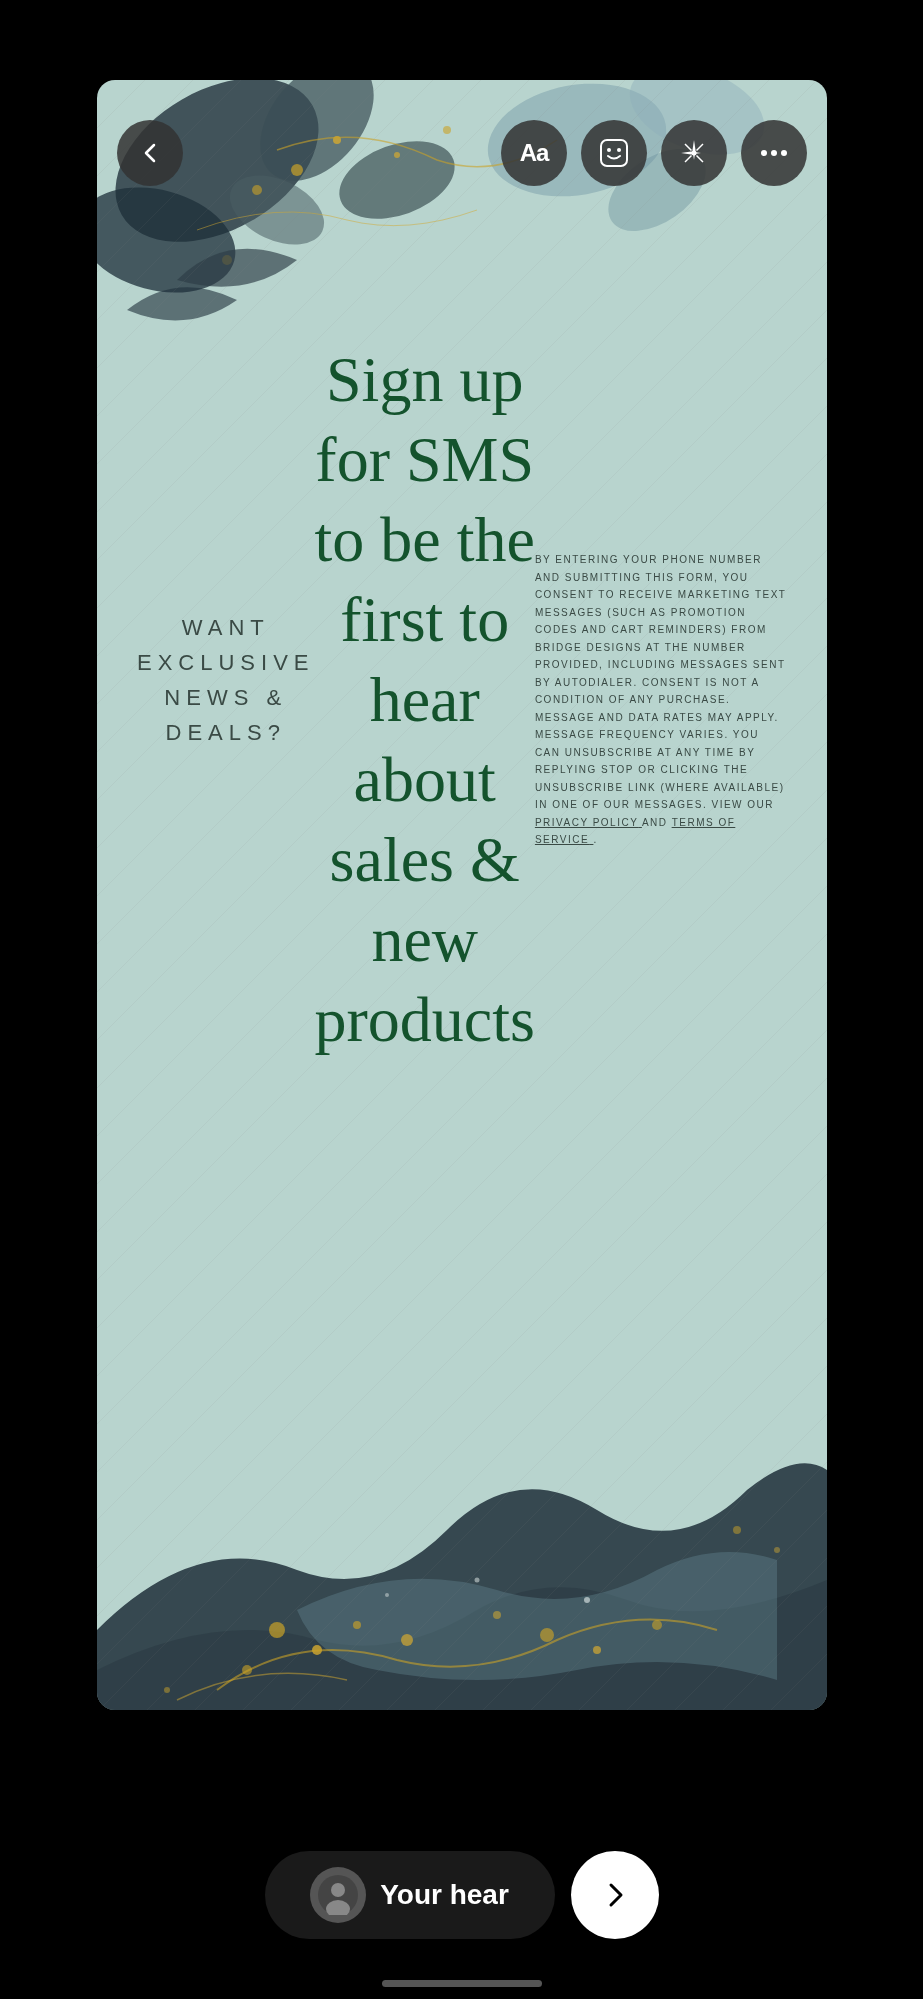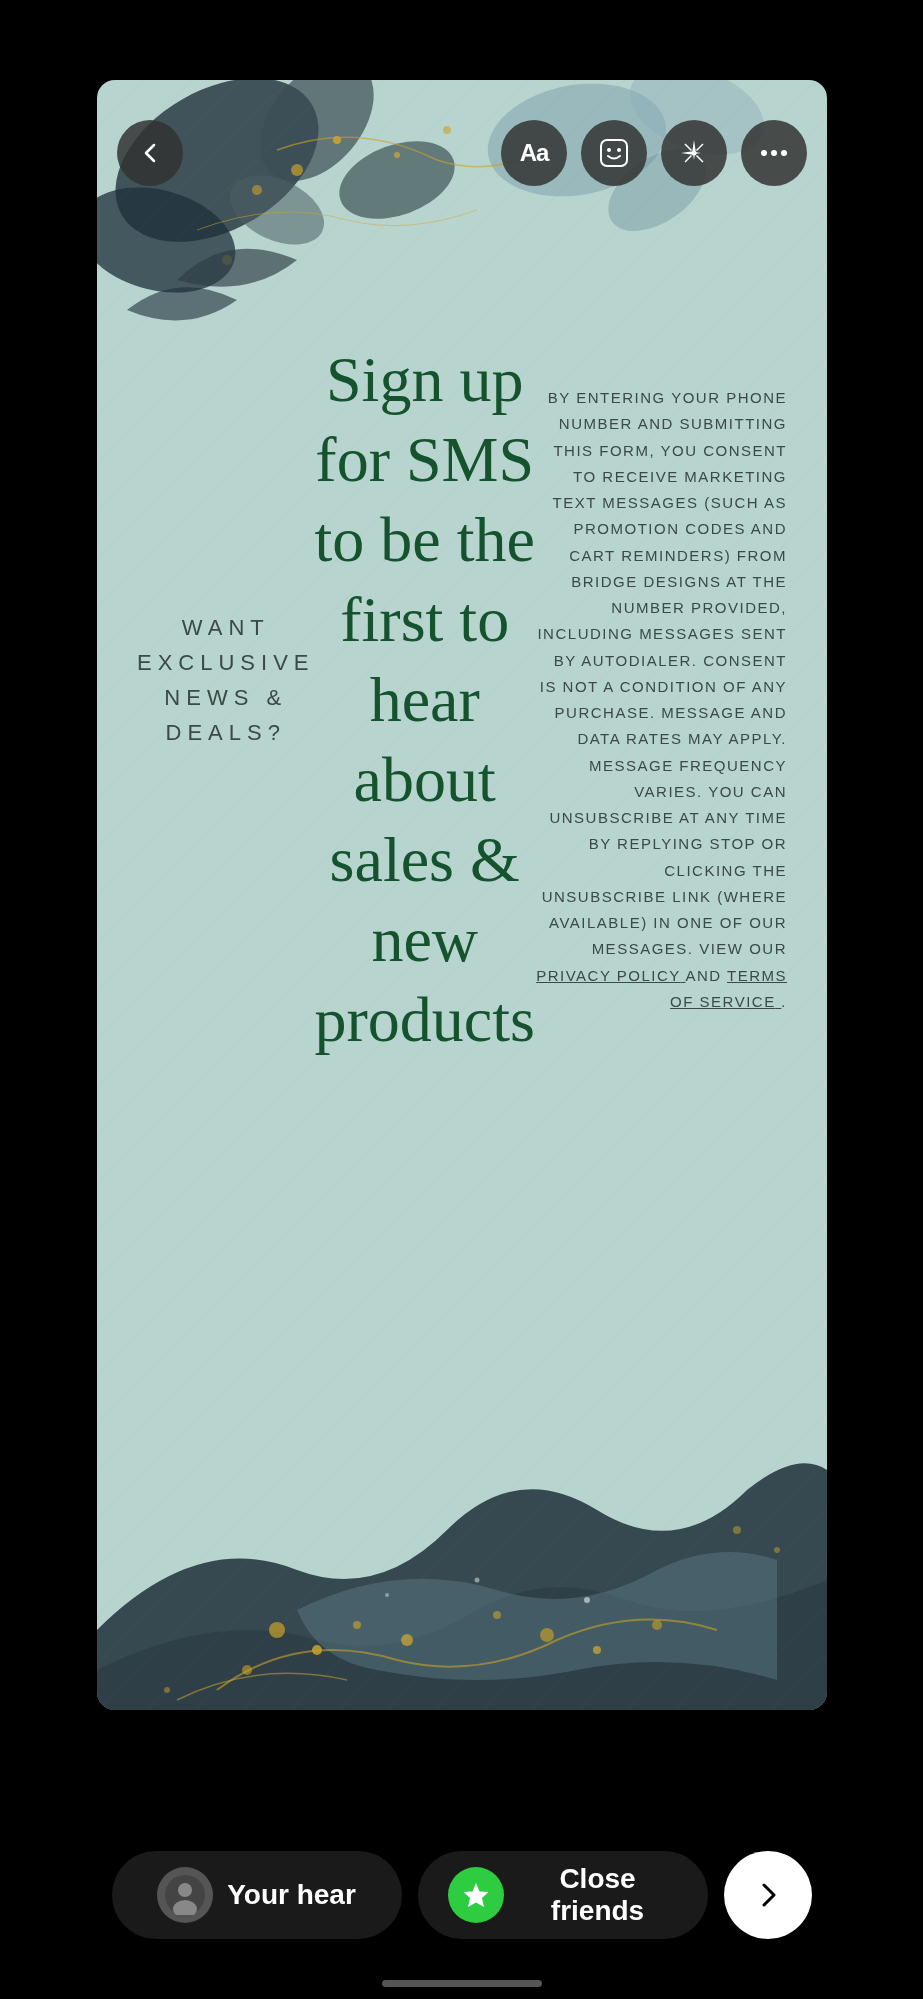--- a/index.html
+++ b/index.html
@@ -138,27 +138,27 @@
 
     .headline-large {
       font-size: 64px;
       color: #14532d;
       font-weight: 400;
       line-height: 1.25;
       font-family: Georgia, 'Times New Roman', serif;
     }
 
     .legal-text {
-      font-size: 15px;
+      font-size: 10px;
       letter-spacing: 1.5px;
       color: #3a4a45;
       font-weight: 400;
       line-height: 1.75;
       text-transform: uppercase;
-      text-align: right;
+      text-align: left;
       max-width: 620px;
     }
 
     .legal-text a {
       color: #3a4a45;
       text-decoration: underline;
     }
 
     
     .bottom-bar {
@@ -400,29 +400,20 @@
 
         <svg viewBox="0 0 40 40" xmlns="http://www.w3.org/2000/svg">
           <circle cx="20" cy="20" r="20" fill="#444"></circle>
           <circle cx="20" cy="15" r="7" fill="#888"></circle>
           <ellipse cx="20" cy="34" rx="12" ry="9" fill="#888"></ellipse>
         </svg>
       </div>
       <span class="btn-text">Your hear</span>
     </button>
 
-    <button class="story-btn">
-      <div class="green-star-circle">
-
-        <svg width="32" height="32" viewBox="0 0 32 32" fill="none" xmlns="http://www.w3.org/2000/svg">
-          <polygon points="16,4 19.5,12.5 28.5,13 22,19 24,28 16,23.5 8,28 10,19 3.5,13 12.5,12.5" fill="#fff"></polygon>
-        </svg>
-      </div>
-      <span class="btn-text">Close friends</span>
-    </button>
 
     <button class="next-btn">
       <svg width="32" height="32" viewBox="0 0 32 32" fill="none" xmlns="http://www.w3.org/2000/svg">
         <path d="M12 6 L22 16 L12 26" stroke="#000" stroke-width="3" stroke-linecap="round" stroke-linejoin="round"></path>
       </svg>
     </button>
   </div>
 
   <div class="home-indicator"></div>
 

